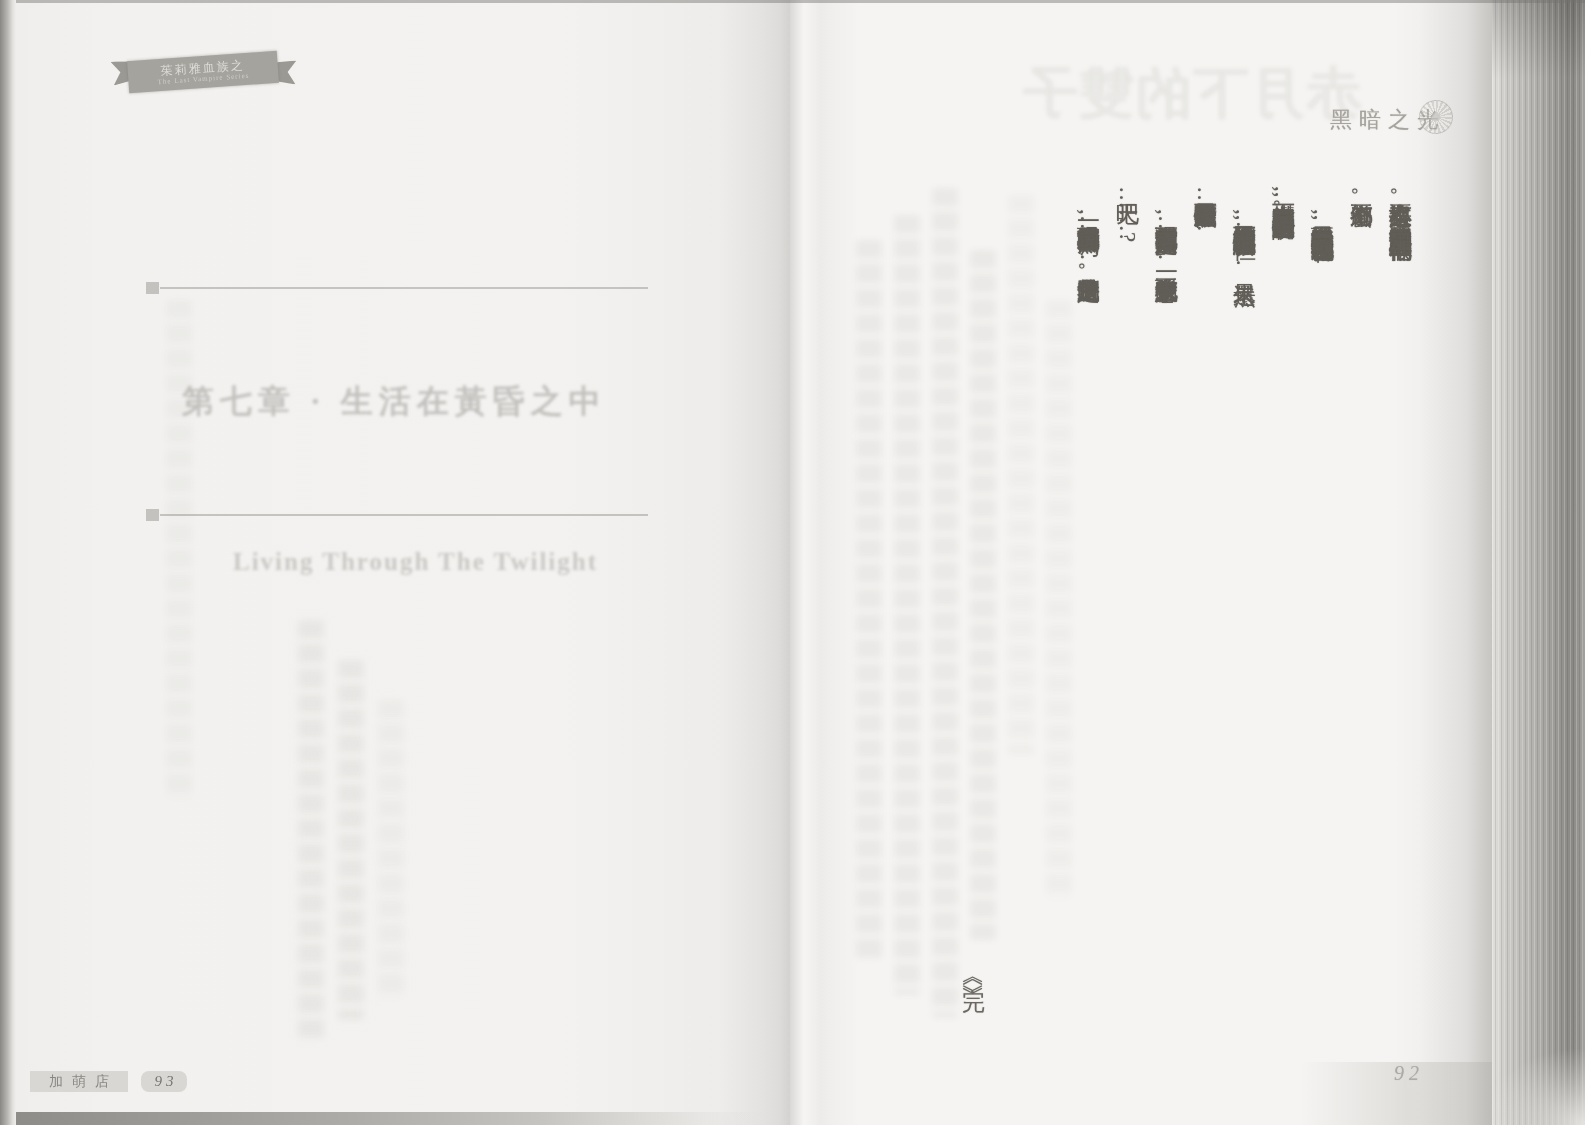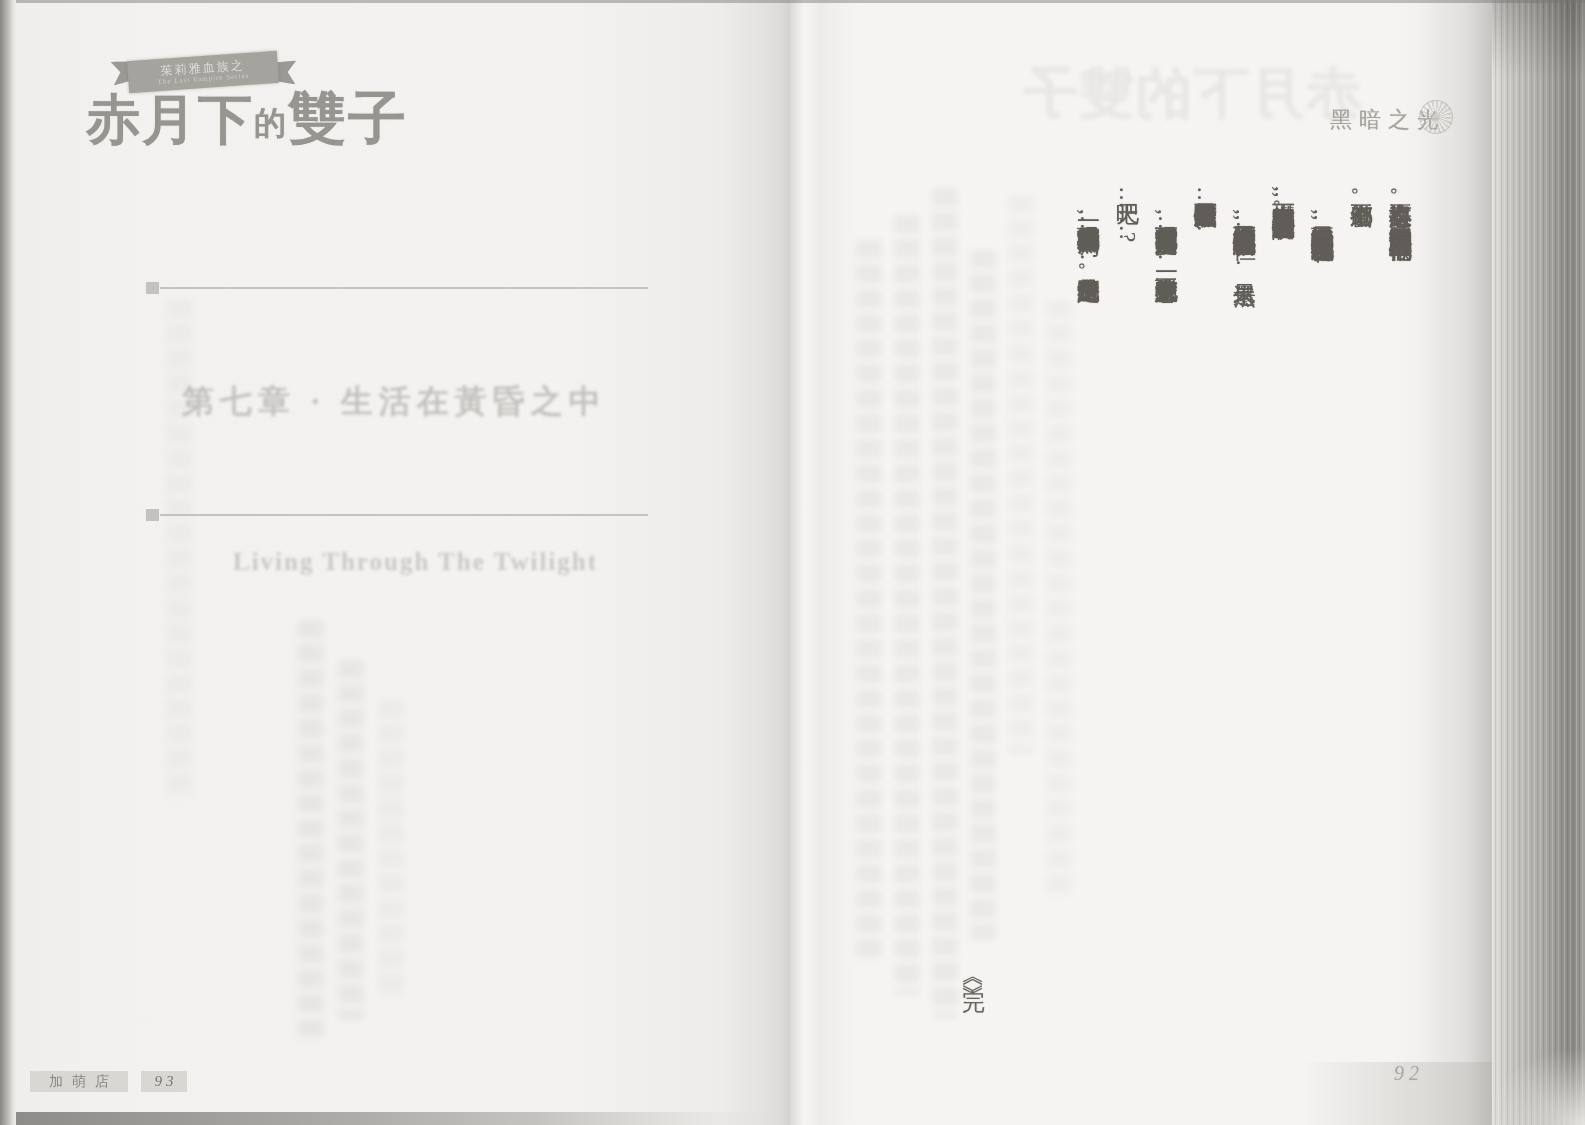--- a/index.html
+++ b/index.html
@@ -116,42 +116,41 @@
     font-size:23px;color:#6b6862;text-shadow:0 0 1px rgba(107,104,98,.5);
   }
   
   .footer-left{position:absolute;left:30px;top:1071px;display:flex;gap:13px;}
   .badge{
     height:21px;display:flex;align-items:center;justify-content:center;
     background:#d8d7d3;
   }
   .badge.pub{width:98px;font-size:14px;letter-spacing:9px;color:#8a8883;padding-left:9px;box-sizing:border-box;
     font-family:"Liberation Sans","DejaVu Sans",sans-serif;}
-  .badge.num{width:46px;font-size:15px;letter-spacing:4px;color:#75736e;font-style:italic;padding-left:4px;box-sizing:border-box;}
+  .badge.num{width:46px;font-size:15px;letter-spacing:4px;color:#75736e;font-style:italic;padding-left:4px;box-sizing:border-box;border-radius:8px;}
   .page-num-right{
     position:absolute;left:1394px;top:1062px;font-size:20px;letter-spacing:5px;
     color:#8f8d88;font-style:italic;text-shadow:0 0 1px rgba(143,141,136,.5);
   }
 </style>
 </head>
 <body>
 
 <div class="stage">
 
   <div class="page-left"></div>
   <div class="page-right"></div>
 
   <div class="logo">
     <div class="ribbon-tail l"></div>
     <div class="ribbon-tail r"></div>
     <div class="ribbon">
       <div class="ribbon-label">茱莉雅血族之</div>
       <div class="ribbon-sublabel">The Last Vampire Series</div>
     </div>
-    <div class="book-title"><span class="t-big">赤月下</span><span class="t-small">的</span><span class="t-big2">雙子</span></div>
   </div>
 
   <div class="divider-cap" style="left:146px;top:282px;"></div>
   <div class="divider" style="left:160px;top:287px;width:488px;"></div>
   <div class="divider-cap" style="left:146px;top:509px;"></div>
   <div class="divider" style="left:160px;top:514px;width:488px;"></div>
   <div class="chapter-title">第七章 · 生活在黃昏之中</div>
   <div class="chapter-subtitle">Living Through The Twilight</div>
 
   <div class="strip faint" style="left:166px;top:300px;height:500px;"></div>

